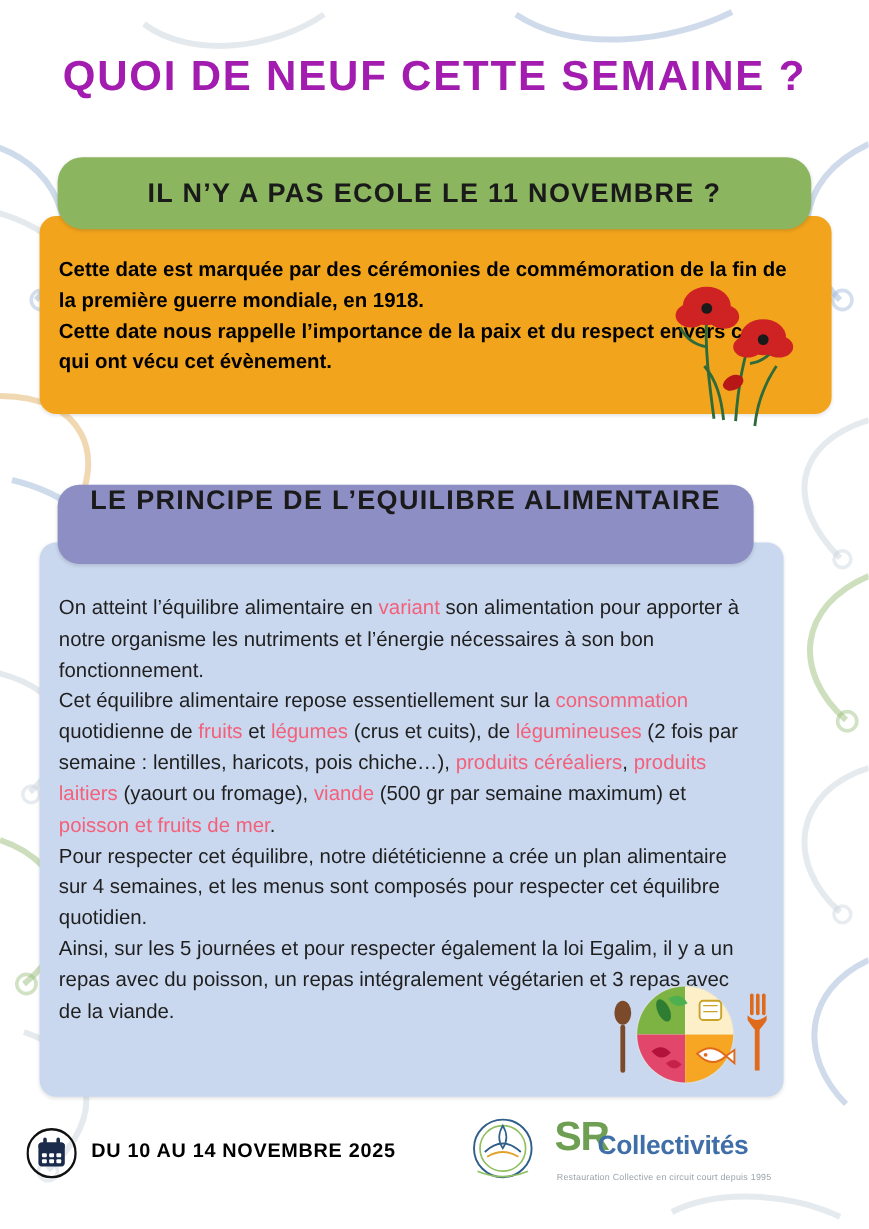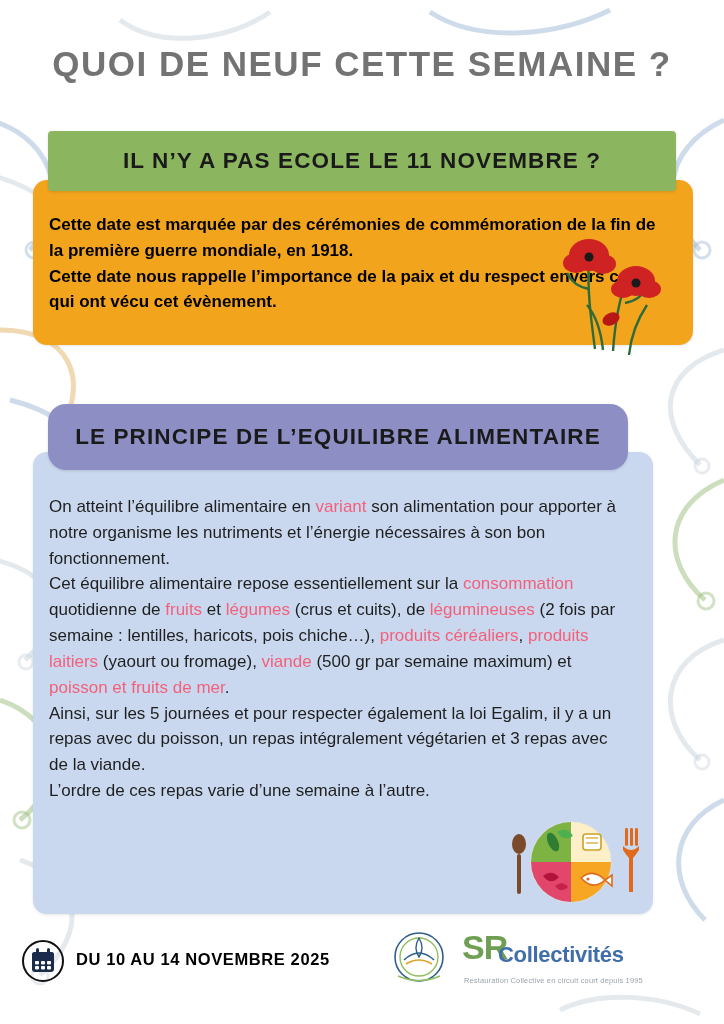--- a/index.html
+++ b/index.html
@@ -27,32 +27,32 @@
 
   
   .page-title {
     position: absolute;
     left: 0; top: 44px;
     width: 724px;
     text-align: center;
     font-size: 35px;
     font-weight: bold;
     letter-spacing: 1.5px;
-    color: #737373;
+    color: #a21caf;
     z-index: 5;
     white-space: nowrap;
   }
 
   
   .card1-header {
     position: absolute;
     left: 48px; top: 131px;
     width: 628px; height: 60px;
     background: #8cb55f;
-    border-radius: 4px;
+    border-radius: 21px;
     display: flex; align-items: center; justify-content: center;
     z-index: 4;
     box-shadow: 0 1px 3px rgba(0,0,0,0.12);
   }
   .card1-header-text {
     font-size: 22.5px;
     font-weight: bold;
     letter-spacing: 1.1px;
     color: #1a1a1a;
     white-space: nowrap;
@@ -83,21 +83,21 @@
     pointer-events: none;
   }
 
   
   .card2-header {
     position: absolute;
     left: 48px; top: 404px;
     width: 580px; height: 66px;
     background: #8d8fc4;
     border-radius: 18px;
-    display: flex; align-items: center; justify-content: center;
+    display: flex; align-items: flex-start; justify-content: center;
     z-index: 4;
     box-shadow: 0 1px 3px rgba(0,0,0,0.12);
   }
   .card2-header-text {
     font-size: 22.5px;
     font-weight: bold;
     letter-spacing: 1.1px;
     color: #1a1a1a;
     white-space: nowrap;
   }
@@ -252,22 +252,22 @@
   </div>
 
   <div class="card1-header">
     <span class="card1-header-text">IL N’Y A PAS ECOLE LE 11 NOVEMBRE ?</span>
   </div>
 
   <div class="card2-body">
     <div id="diet-paragraphs">
         <p><span>On atteint l’équilibre alimentaire en </span><span class="hl">variant</span><span> son alimentation pour apporter à notre organisme les nutriments et l’énergie nécessaires à son bon fonctionnement.</span></p>
         <p><span>Cet équilibre alimentaire repose essentiellement sur la </span><span class="hl">consommation</span><span> quotidienne de </span><span class="hl">fruits</span><span> et </span><span class="hl">légumes</span><span> (crus et cuits), de </span><span class="hl">légumineuses</span><span> (2 fois par semaine : lentilles, haricots, pois chiche…), </span><span class="hl">produits céréaliers</span><span>, </span><span class="hl">produits laitiers</span><span> (yaourt ou fromage), </span><span class="hl">viande</span><span> (500 gr par semaine maximum) et </span><span class="hl">poisson et fruits de mer</span><span>.</span></p>
+        <p><span>Pour respecter cet équilibre, notre diététicienne a crée un plan alimentaire sur 4 semaines, et les menus sont composés pour respecter cet équilibre quotidien.</span></p>
         <p><span>Ainsi, sur les 5 journées et pour respecter également la loi Egalim, il y a un repas avec du poisson, un repas intégralement végétarien et 3 repas avec de la viande.</span></p>
-        <p><span>L’ordre de ces repas varie d’une semaine à l’autre.</span></p>
       </div>
 
     <svg class="plate-icon" viewBox="0 0 130 92">
 
       <g>
         <ellipse cx="10" cy="28" rx="7" ry="10" fill="#7a4a2a"></ellipse>
         <rect x="8" y="38" width="4" height="40" rx="2" fill="#7a4a2a"></rect>
       </g>
 
       <g>

